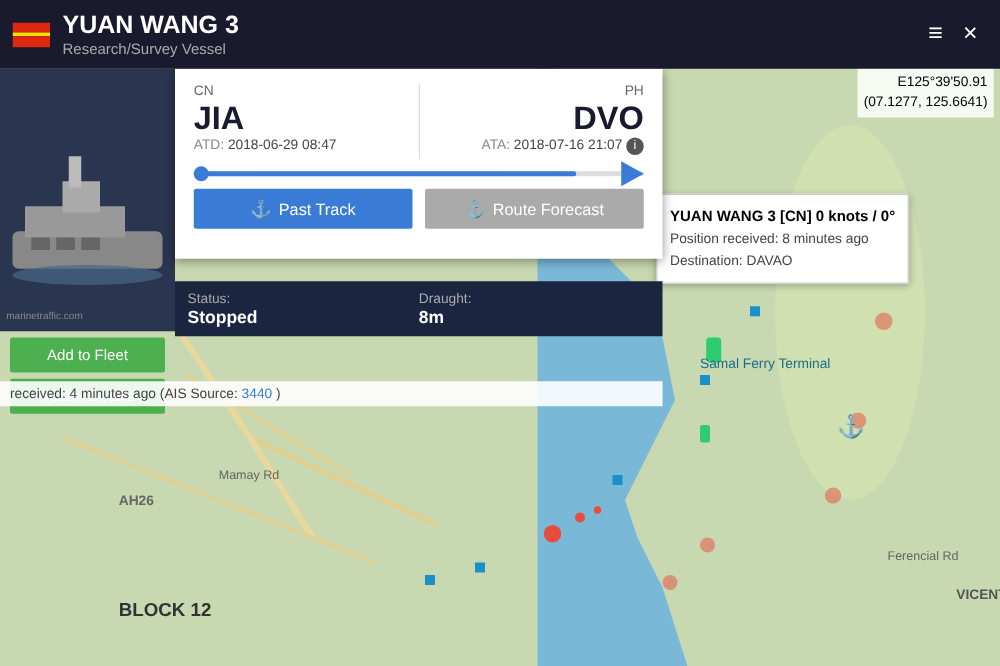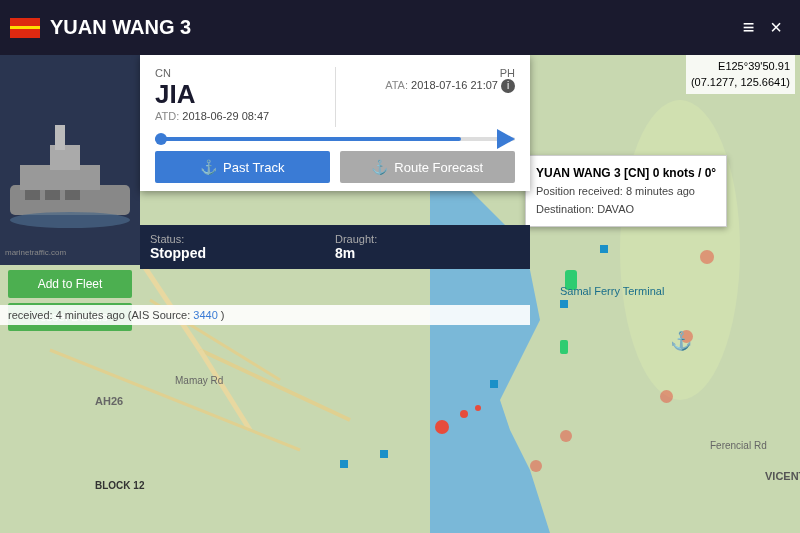--- a/index.html
+++ b/index.html
@@ -89,21 +89,21 @@
     }
 
     
     #info-panel {
       position: absolute;
       top: 55px;
       left: 140px;
       width: 390px;
       background: white;
       z-index: 150;
-      padding: 12px 15px 8px;
+      padding: 12px 15px 24px;
       box-shadow: 0 2px 8px rgba(0,0,0,0.4);
     }
 
     .port-row {
       display: flex;
       justify-content: space-between;
       align-items: flex-start;
       margin-bottom: 4px;
     }
 
@@ -384,21 +384,21 @@
     <line x1="200" y1="350" x2="350" y2="420" stroke="#e0d090" stroke-width="4"></line>
     <line x1="150" y1="300" x2="280" y2="380" stroke="#e0d090" stroke-width="3"></line>
     <line x1="100" y1="200" x2="200" y2="350" stroke="#e8d8a0" stroke-width="5"></line>
     <line x1="200" y1="350" x2="250" y2="430" stroke="#e8d8a0" stroke-width="5"></line>
     <line x1="50" y1="350" x2="300" y2="450" stroke="#e0d090" stroke-width="3"></line>
 
     <ellipse cx="680" cy="250" rx="60" ry="150" fill="#d0e0b0"></ellipse>
   </svg>
 
   <div class="map-text-bold" style="left:55px; top:395px; font-size:11px; color:#666;">AH26</div>
-  <div class="map-text-bold" style="left:55px; top:480px; font-size:10px;">BLOCK 12</div>
+  <div class="map-text-bold" style="left:55px; top:480px; font-size:15px;">BLOCK 12</div>
   <div class="road-label" style="left:175px; top:375px;">Mamay Rd</div>
   <div class="terminal-label" style="left:560px; top:285px;">Samal Ferry Terminal</div>
   <div class="map-text-bold" style="left:725px; top:470px; font-size:11px; color:#555;">VICENTE</div>
   <div class="road-label" style="left:710px; top:440px;">Ferencial Rd</div>
 
   <div class="marker marker-pink" style="width:16px;height:16px;top:155px;left:600px;"></div>
   <div class="marker marker-pink" style="width:14px;height:14px;top:200px;left:655px;"></div>
   <div class="marker marker-pink" style="width:14px;height:14px;top:250px;left:700px;"></div>
   <div class="marker marker-pink" style="width:13px;height:13px;top:330px;left:680px;"></div>
   <div class="marker marker-pink" style="width:13px;height:13px;top:390px;left:660px;"></div>
@@ -441,20 +441,21 @@
 
 <div id="top-bar">
 
   <div class="flag-icon">
     <div class="flag-top"></div>
     <div class="flag-stripe"></div>
     <div class="flag-bottom"></div>
   </div>
   <div class="vessel-title-block">
     <div id="vessel-name">YUAN WANG 3</div>
+    <div id="vessel-type">Research/Survey Vessel</div>
   </div>
   <button class="top-bar-btn">≡</button>
   <button class="top-bar-btn">×</button>
 </div>
 
 <div id="vessel-image-area">
   
   <svg width="140" height="210" viewBox="0 0 140 210">
     <rect width="140" height="210" fill="#2a3550"></rect>
 
@@ -487,20 +488,21 @@
         <span style="color:#888;font-size:11px;">ATD:</span>
         <span>2018-06-29 08:47</span>
       </div>
     </div>
     <div class="divider-vertical"></div>
 
     <div class="port-block" style="text-align:right;">
       <div class="port-country" style="text-align:right;">
         <span>PH</span>
       </div>
+      <div class="port-code">DVO</div>
       <div class="port-time">
         <span style="color:#888;font-size:11px;">ATA:</span>
         <span>2018-07-16 21:07</span>
         <span class="info-badge">i</span>
       </div>
     </div>
   </div>
 
   <div class="progress-bar-container">
     <div class="progress-bar-track">

